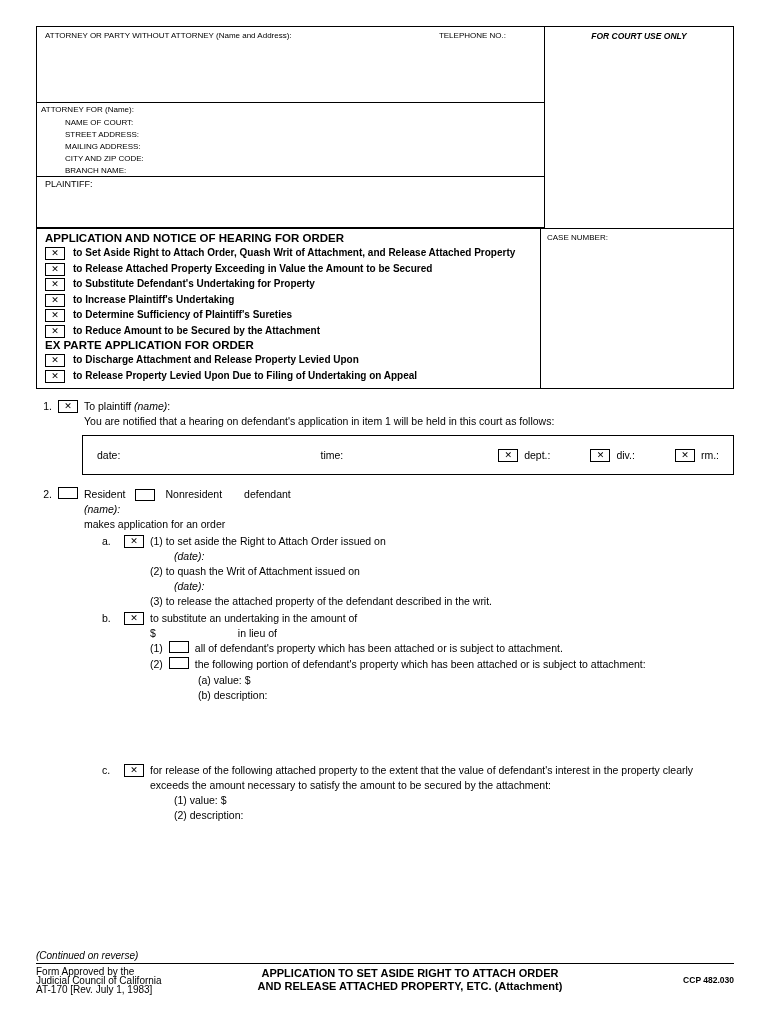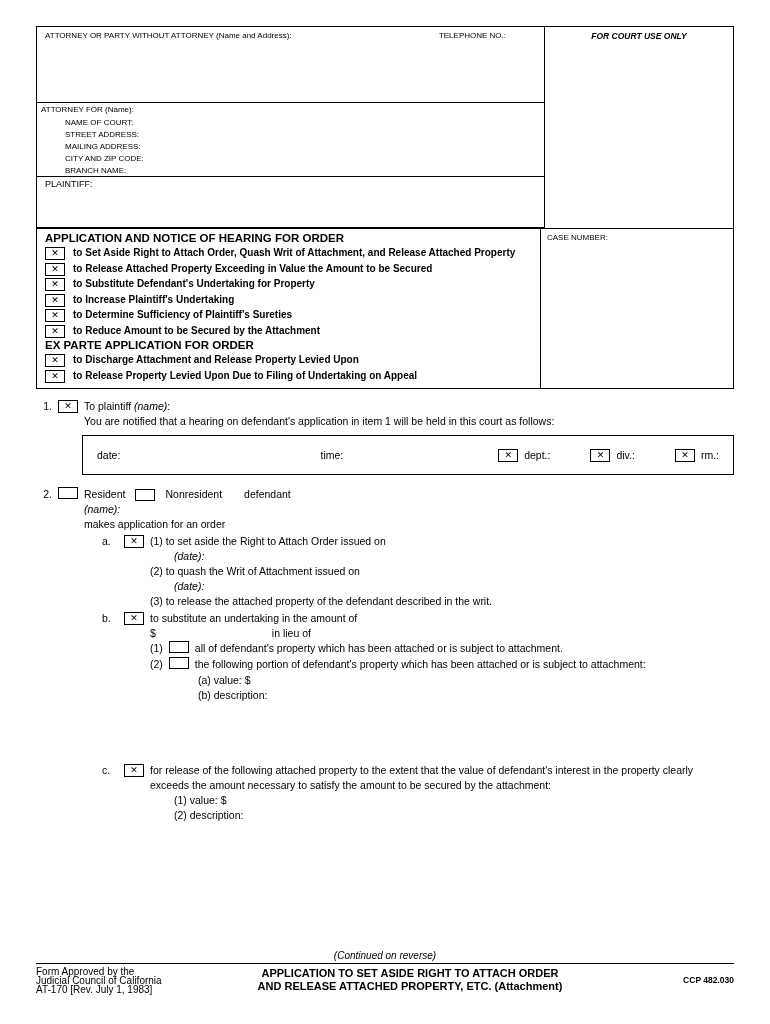--- a/index.html
+++ b/index.html
@@ -31,21 +31,21 @@
 .hearing-box { margin:4px 0 12px 46px; border:1.5px solid #000; height:38px; display:flex; align-items:center; padding:0 14px; gap:40px; font-size:10.5px; }
 .hearing-box .field { display:flex; align-items:center; gap:6px; }
 .item2 { display:flex; gap:6px; }
 .item2-body { flex:1; }
 .sub { display:flex; gap:6px; margin-top:2px; margin-left:18px; }
 .sub-letter { width:16px; }
 .sub-content { flex:1; }
 .sub-content .line { display:flex; gap:6px; align-items:flex-start; margin-bottom:1px; }
 .sub-content .italic { font-style:italic; margin-left:24px; }
 .footer { position:absolute; bottom:30px; left:36px; right:36px; }
-.cont { text-align:center; font-style:italic; font-size:10px; border-bottom:1.5px solid #000; padding-bottom:2px; }
+.cont { text-align:left; font-style:italic; font-size:10px; border-bottom:1.5px solid #000; padding-bottom:2px; }
 .footer-row { display:flex; align-items:flex-start; padding-top:3px; }
 .f-left { width:130px; font-size:10px; line-height:9px; }
 .f-center { flex:1; text-align:center; font-size:11px; font-weight:bold; line-height:13px; }
 .f-right { width:80px; text-align:right; font-size:8.5px; font-weight:bold; padding-top:8px; }
 </style>
 </head>
 <body>
 
 <div class="page">
   <div class="form-box">
@@ -162,21 +162,21 @@
           </div>
         </div>
 
         <div class="sub">
           <span class="sub-letter">b.</span>
           <span class="xbox">✕</span>
           <div class="sub-content">
             <div>to substitute an undertaking in the amount of</div>
             <div style="display:flex">
                 <span>$</span>
-                <span style="margin-left:116px">in lieu of</span>
+                <span style="margin-left:82px">in lieu of</span>
               </div>
             <div class="line">
                 <span>(1)</span>
                 <span class="ebox"></span>
                 <span>all of defendant's property which has been attached or is subject to attachment.</span>
               </div>
             <div class="line">
                 <span>(2)</span>
                 <span class="ebox"></span>
                 <span>the following portion of defendant's property which has been attached or is subject to attachment:</span>

